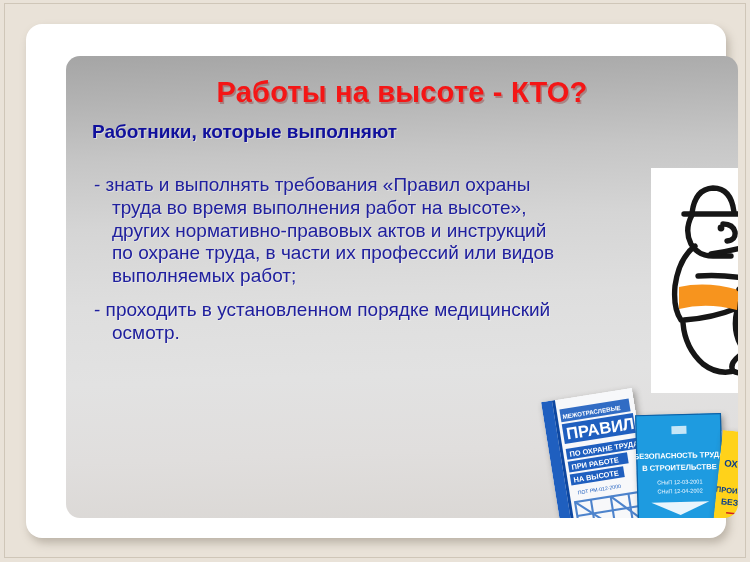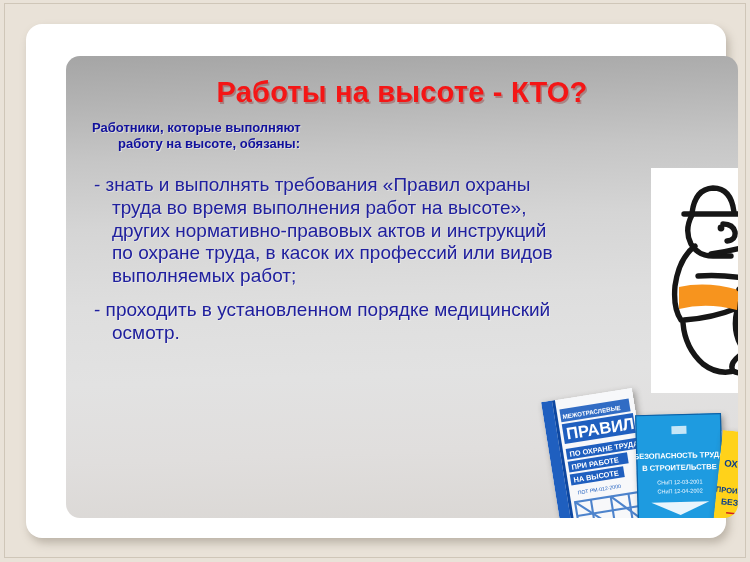--- a/index.html
+++ b/index.html
@@ -41,21 +41,21 @@
   #title{
     position:absolute;left:0;top:20px;width:672px;
     text-align:center;
     font-size:29px;font-weight:bold;letter-spacing:.2px;
     color:#f41616;
     text-shadow:1.5px 1.5px 0 rgba(140,10,10,.30);
     white-space:nowrap;
   }
   #subtitle{
     position:absolute;left:26px;top:64px;width:430px;
-    font-size:13px;font-weight:bold;line-height:1.22;
+    font-size:19px;font-weight:bold;line-height:1.22;
     color:#10109c;
     text-shadow:1px 1px 0 rgba(255,255,255,.45);
   }
   #subtitle .l2{display:block;padding-left:26px;}
   #bullets{
     position:absolute;left:16px;top:118px;width:480px;
     color:#20209e;
     font-size:19px;line-height:1.20;
   }
   .bullet{
@@ -101,25 +101,24 @@
   <div id="frame-rule"></div>
 
   <div id="card">
 
     <div id="panel">
 
       <div id="title">Работы на высоте - КТО?</div>
 
       <div id="subtitle">
         <span class="l1">Работники, которые выполняют</span>
-        <span class="l2">работу на высоте, обязаны:</span>
       </div>
 
       <div id="bullets">
-        <span class="bullet">- знать и выполнять требования «Правил охраны труда во время выполнения работ на высоте», других нормативно-правовых актов и инструкций по охране труда, в касок их профессий или видов выполняемых работ;</span>
+        <span class="bullet">- знать и выполнять требования «Правил охраны труда во время выполнения работ на высоте», других нормативно-правовых актов и инструкций по охране труда, в части их профессий или видов выполняемых работ;</span>
         <span class="bullet">- проходить в установленном порядке медицинский осмотр.</span>
       </div>
 
       <div id="worker-img">
         <svg width="150" height="225" viewBox="0 0 150 225">
           <rect x="0" y="0" width="150" height="225" fill="#ffffff"></rect>
           <g fill="none" stroke="#161616" stroke-width="5.4" stroke-linecap="round" stroke-linejoin="round">
 
             <line x1="112" y1="0" x2="112" y2="225"></line>
             <line x1="126" y1="0" x2="126" y2="225"></line>

